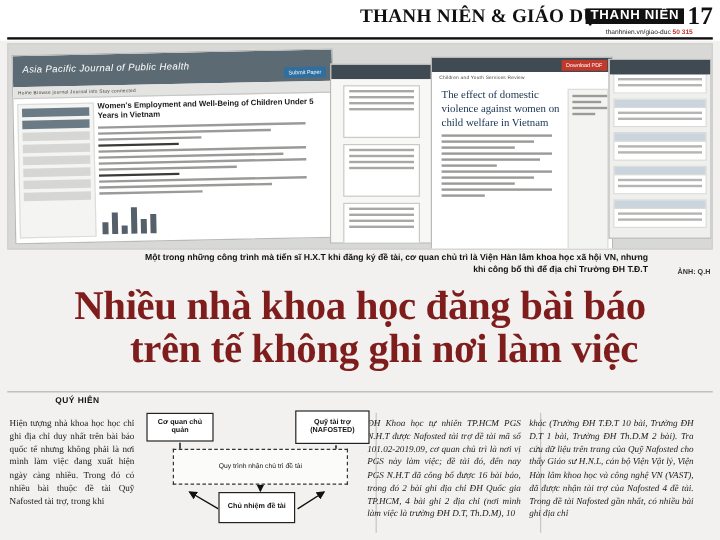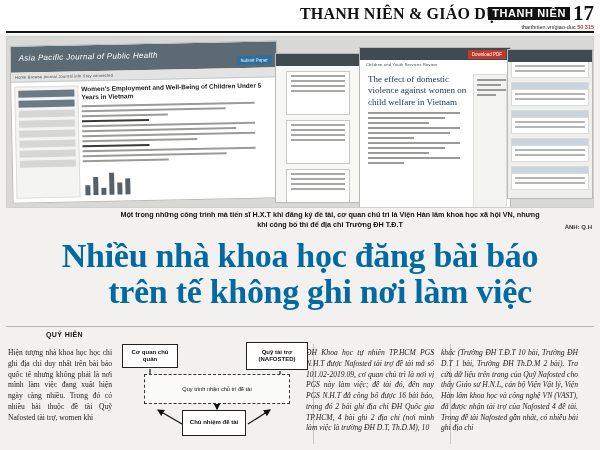--- a/index.html
+++ b/index.html
@@ -44,21 +44,21 @@
     font-family: "Liberation Serif", serif;
     font-size: 16px;
     font-weight: bold;
     color: #111;
     letter-spacing: 0.2px;
     white-space: nowrap;
   }
   .brand-block {
     position: absolute;
     right: 6px; top: 3px;
-    text-align: right;
+    text-align: center;
     line-height: 1.05;
   }
   .brand-name {
     display: inline-block;
     background: #111;
     color: #fff;
     font-family: "Liberation Sans", sans-serif;
     font-size: 11px;
     font-weight: bold;
     letter-spacing: 0.6px;
@@ -191,40 +191,40 @@
   
   .caption {
     position: absolute;
     left: 120px; top: 210px;
     width: 420px;
     font-family: "Liberation Sans", sans-serif;
     font-size: 7.2px;
     font-weight: bold;
     color: #111;
     line-height: 1.35;
-    text-align: center;
+    text-align: right;
   }
   .credit {
     position: absolute;
     right: 8px; top: 224px;
     font-family: "Liberation Sans", sans-serif;
     font-size: 6px;
     font-weight: bold;
     color: #333;
   }
 
   
   .headline {
     position: absolute;
     left: 10px; top: 238px;
     width: 580px;
     text-align: center;
     font-family: "Liberation Serif", serif;
     font-weight: bold;
-    color: #0369a1;
+    color: #7f1d1d;
     line-height: 1.06;
   }
   .headline .l1 { font-size: 34px; letter-spacing: -0.3px; }
   .headline .l2 { font-size: 34px; letter-spacing: -0.3px; padding-left: 40px; }
 
   .hl-rule {
     position: absolute;
     left: 6px; top: 326px;
     width: 588px; height: 1px;
     background: #b5b5b3;
@@ -442,21 +442,21 @@
   <div class="credit">ẢNH: Q.H</div>
 
   <div class="headline">
     <div class="l1">Nhiều nhà khoa học đăng bài báo</div>
     <div class="l2">trên tế không ghi nơi làm việc</div>
   </div>
   <div class="hl-rule"></div>
 
   <div class="byline">QUÝ HIÊN</div>
 
-  <div class="col col1">Hiện tượng nhà khoa học học chỉ ghi địa chỉ duy nhất trên bài báo quốc tế nhưng không phải là nơi mình làm việc đang xuất hiện ngày càng nhiều. Trong đó có nhiều bài thuộc đề tài Quỹ Nafosted tài trợ, women khi</div>
+  <div class="col col1">Hiện tượng nhà khoa học học chỉ ghi địa chỉ duy nhất trên bài báo quốc tế nhưng không phải là nơi mình làm việc đang xuất hiện ngày càng nhiều. Trong đó có nhiều bài thuộc đề tài Quỹ Nafosted tài trợ, trong khi</div>
   <div class="colrule" style="left:313px"></div>
   <div class="col col3">ĐH Khoa học tự nhiên TP.HCM PGS N.H.T được Nafosted tài trợ đề tài mã số 101.02-2019.09, cơ quan chủ trì là nơi vị PGS này làm việc; đề tài đó, đến nay PGS N.H.T đã công bố được 16 bài báo, trong đó 2 bài ghi địa chỉ ĐH Quốc gia TP.HCM, 4 bài ghi 2 địa chỉ (nơi mình làm việc là trường ĐH D.T, Th.D.M), 10</div>
   <div class="colrule" style="left:450px"></div>
   <div class="col col4">khác (Trường ĐH T.Đ.T 10 bài, Trường ĐH D.T 1 bài, Trường ĐH Th.D.M 2 bài). Tra cứu dữ liệu trên trang của Quỹ Nafosted cho thấy Giáo sư H.N.L, cán bộ Viện Vật lý, Viện Hàn lâm khoa học và công nghệ VN (VAST), đã được nhận tài trợ của Nafosted 4 đề tài. Trong đề tài Nafosted gần nhất, có nhiều bài ghi địa chỉ</div>
 
   <div class="diagram">
     <svg class="arrows" viewBox="0 0 190 106">
       <defs>
         <marker id="ah" markerWidth="6" markerHeight="6" refX="5" refY="3" orient="auto">
           <path d="M0,0 L6,3 L0,6 z" fill="#111"></path>

